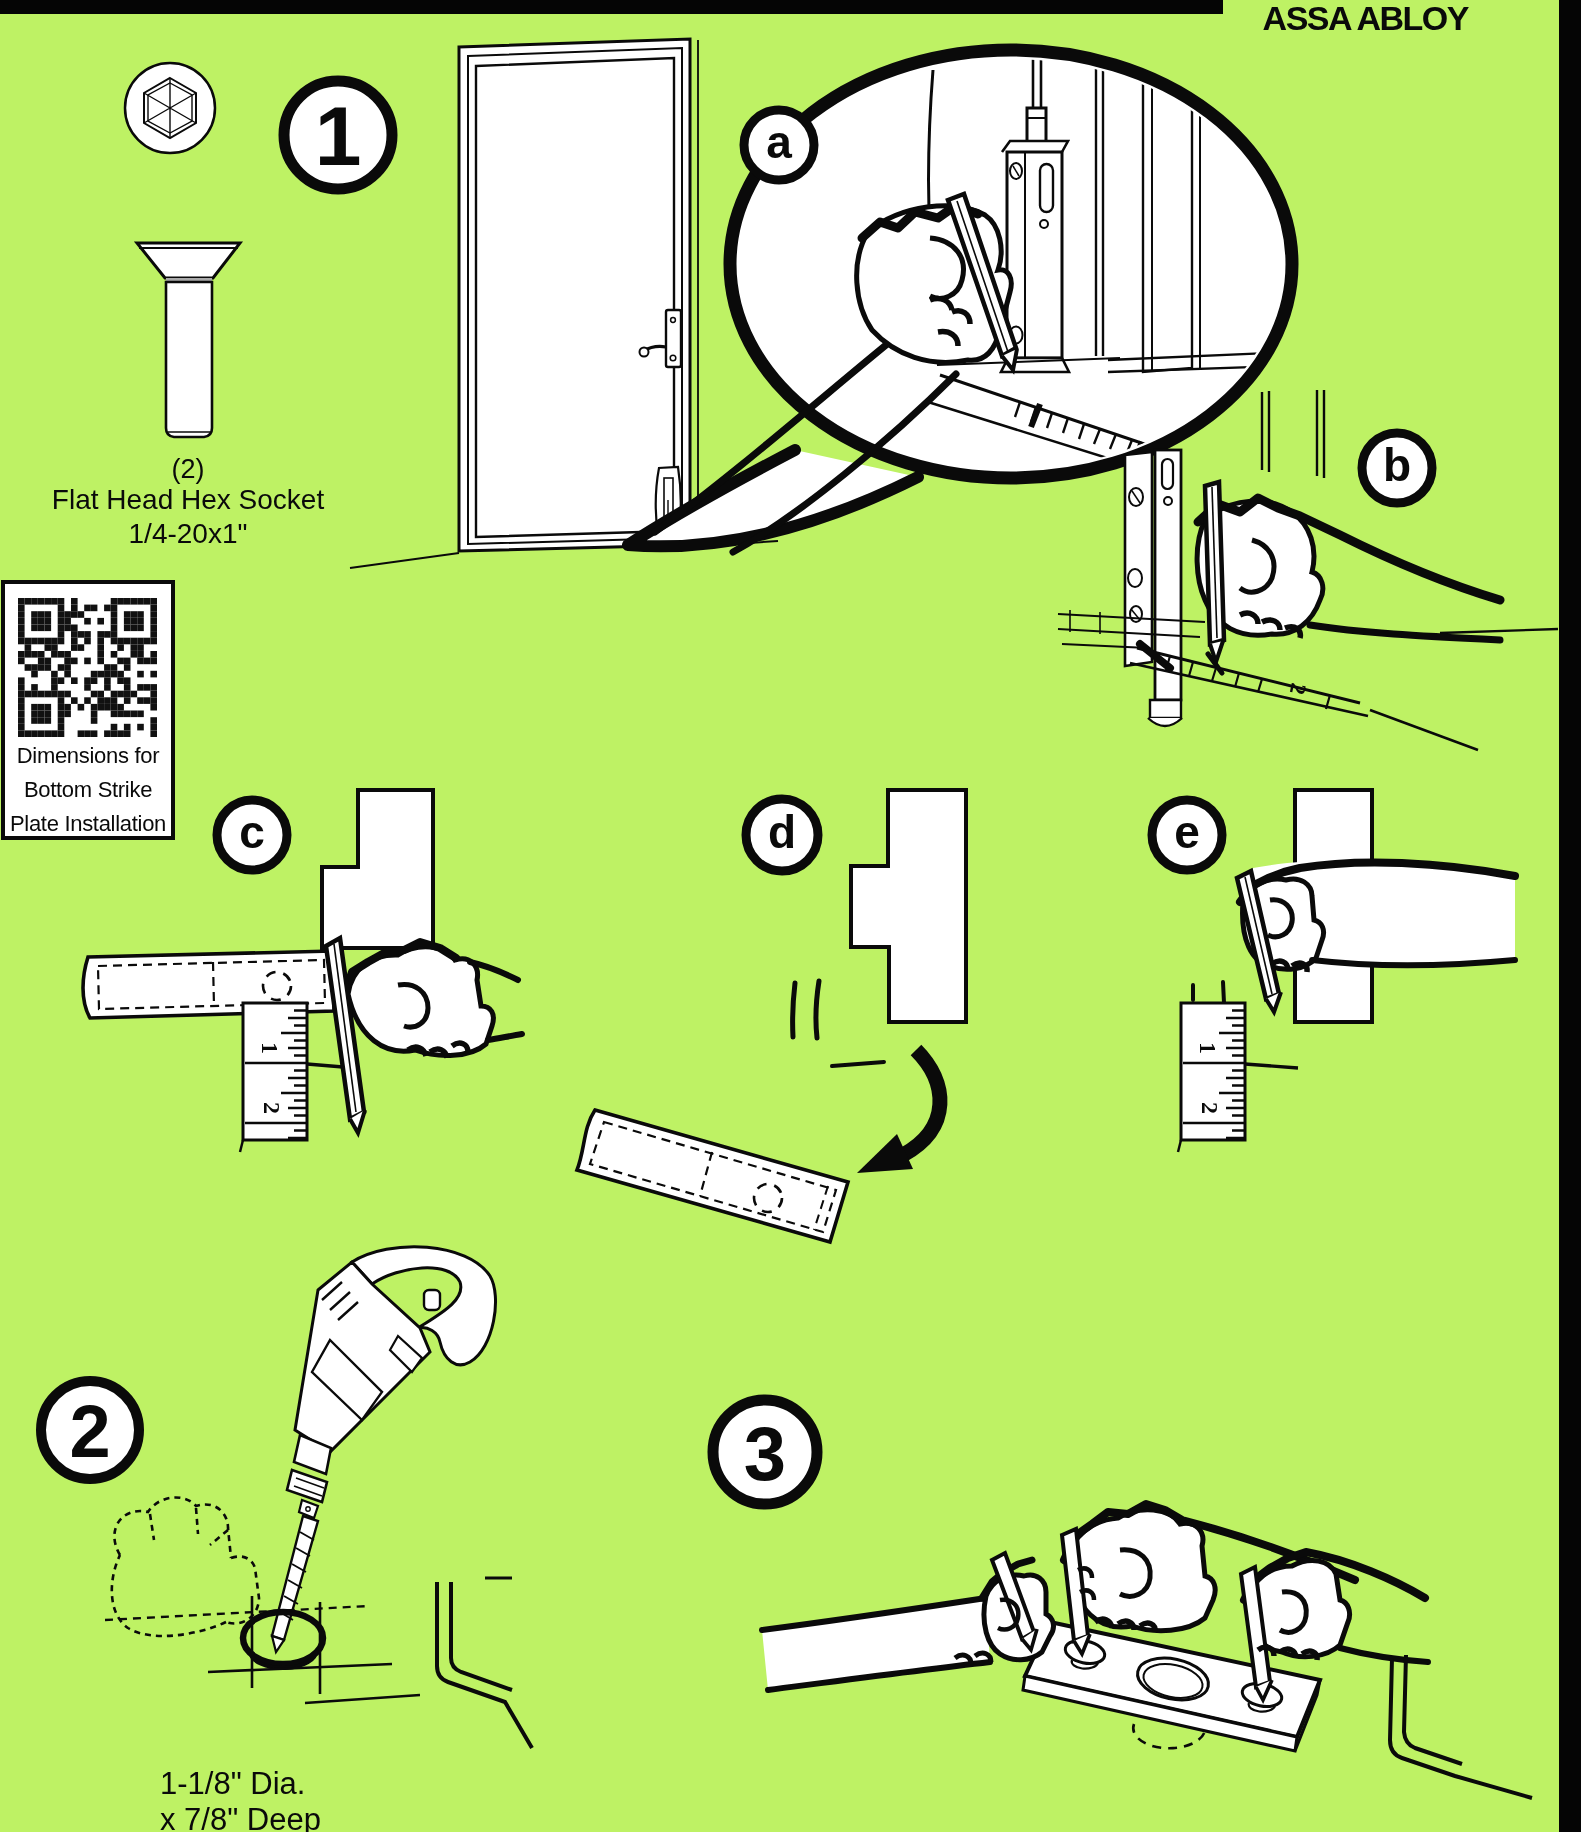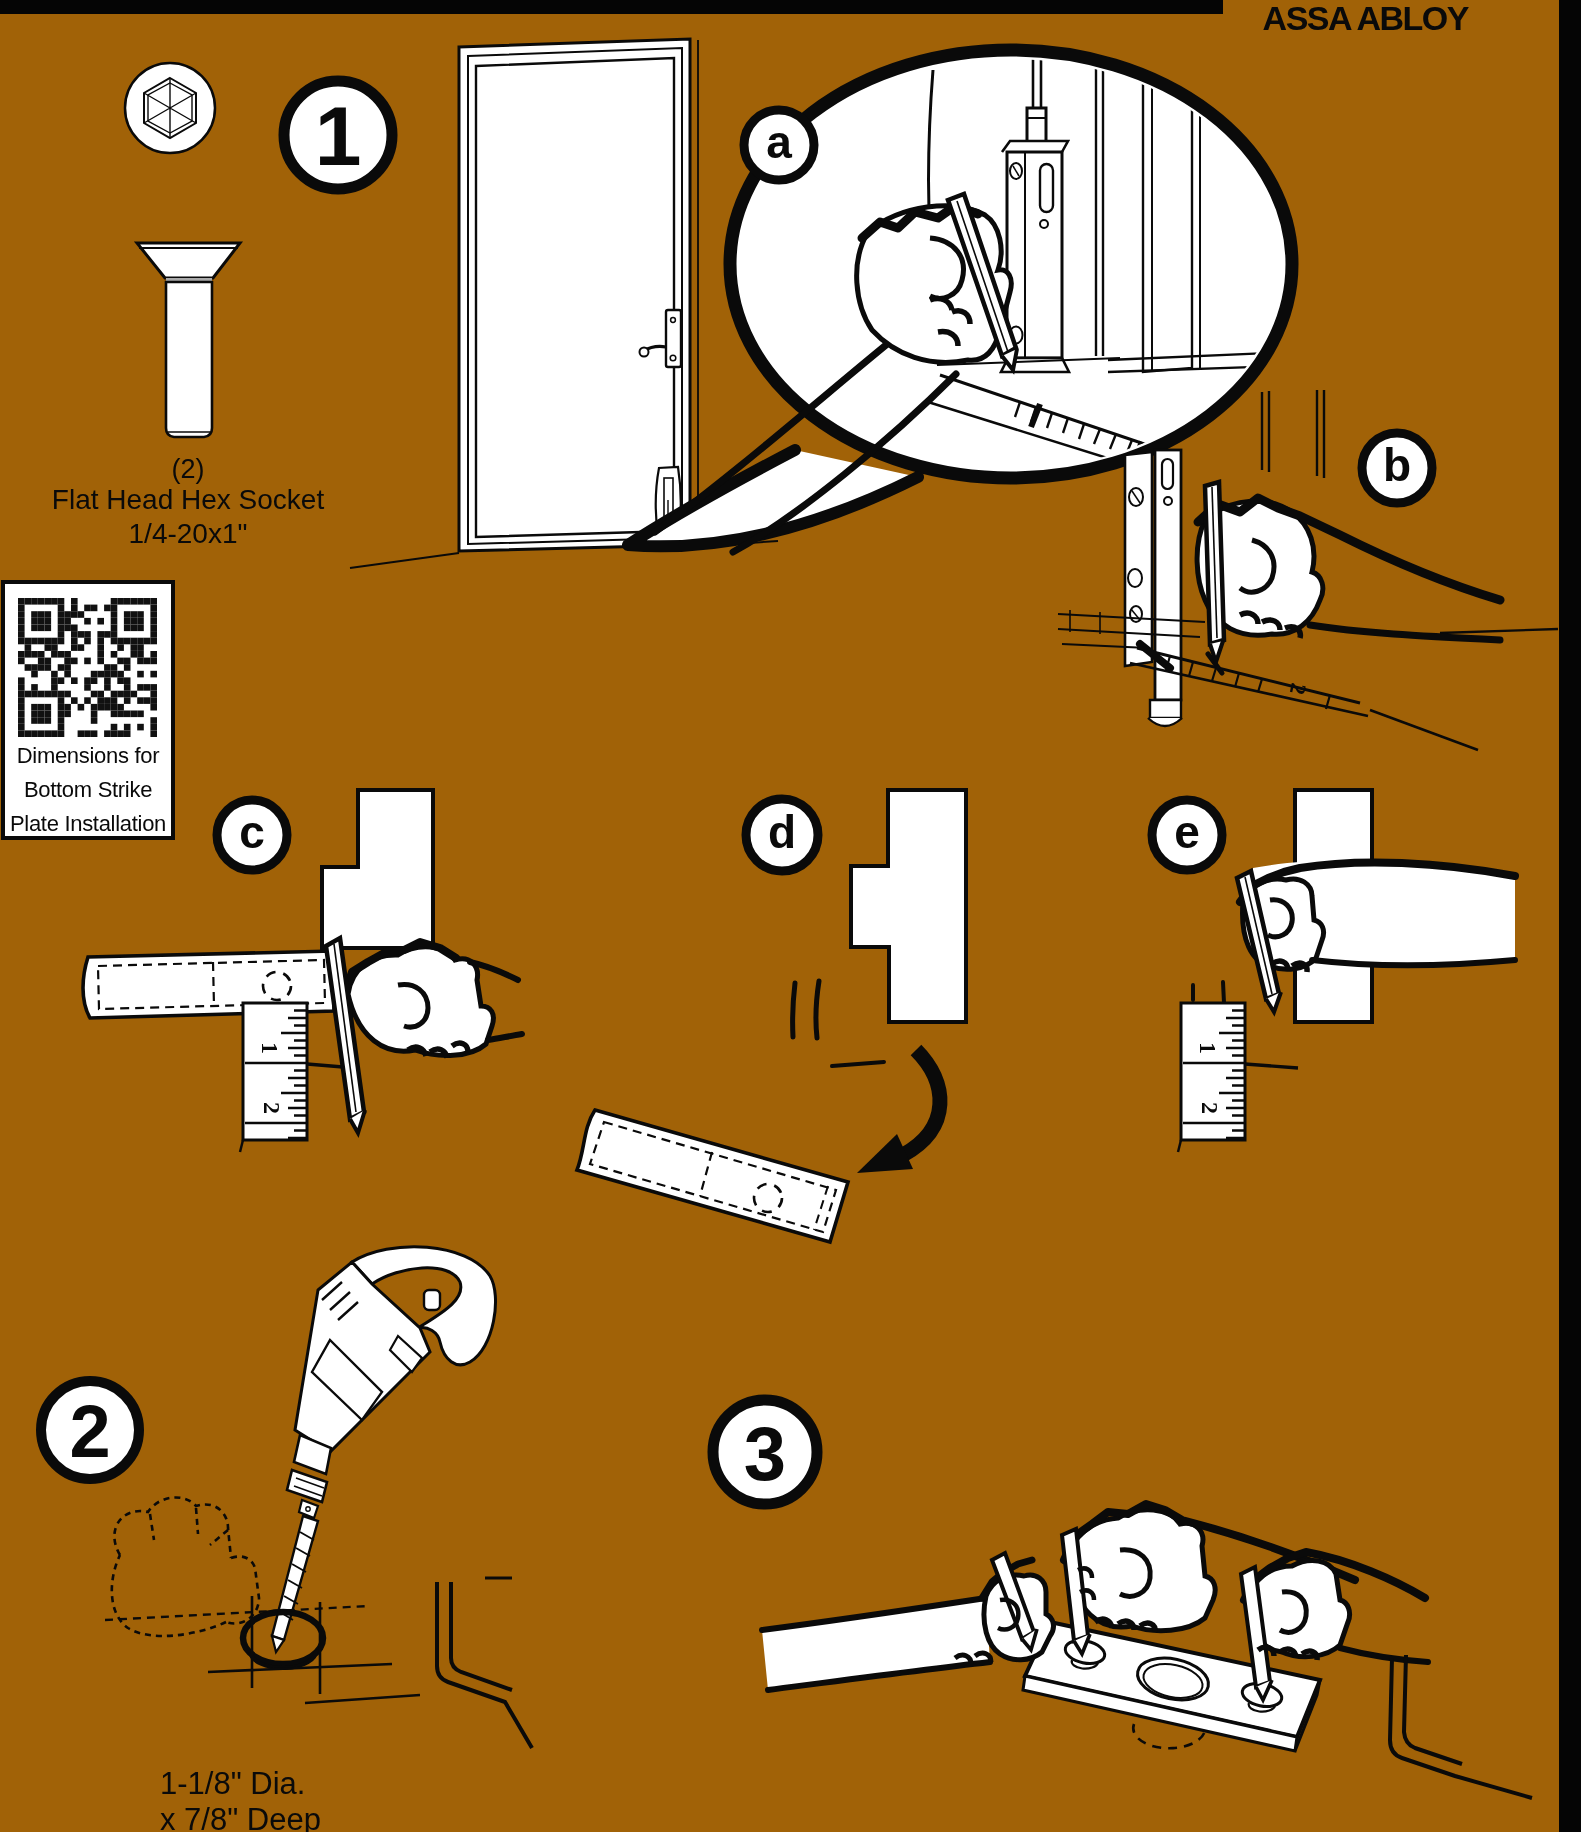--- a/index.html
+++ b/index.html
@@ -1,16 +1,16 @@
 <!DOCTYPE html>
 <html><head>
 <meta charset="utf-8">
 <style>
   html,body{margin:0;padding:0;background:#e9e9e9;}
-  .page{position:relative;width:1581px;height:1832px;background:#a16207;overflow:hidden;margin:0 auto;}
+  .page{position:relative;width:1581px;height:1832px;background:#bef264;overflow:hidden;margin:0 auto;}
   .page svg{position:absolute;left:0;top:0;}
   .sans{font-family:"Liberation Sans",sans-serif;}
   .serif{font-family:"Liberation Serif",serif;}
   text{fill:#0a0a0a;}
 </style>
 </head>
 <body>
 
 <div class="page">
 <svg width="1581" height="1832" viewBox="0 0 1581 1832" xmlns="http://www.w3.org/2000/svg">

